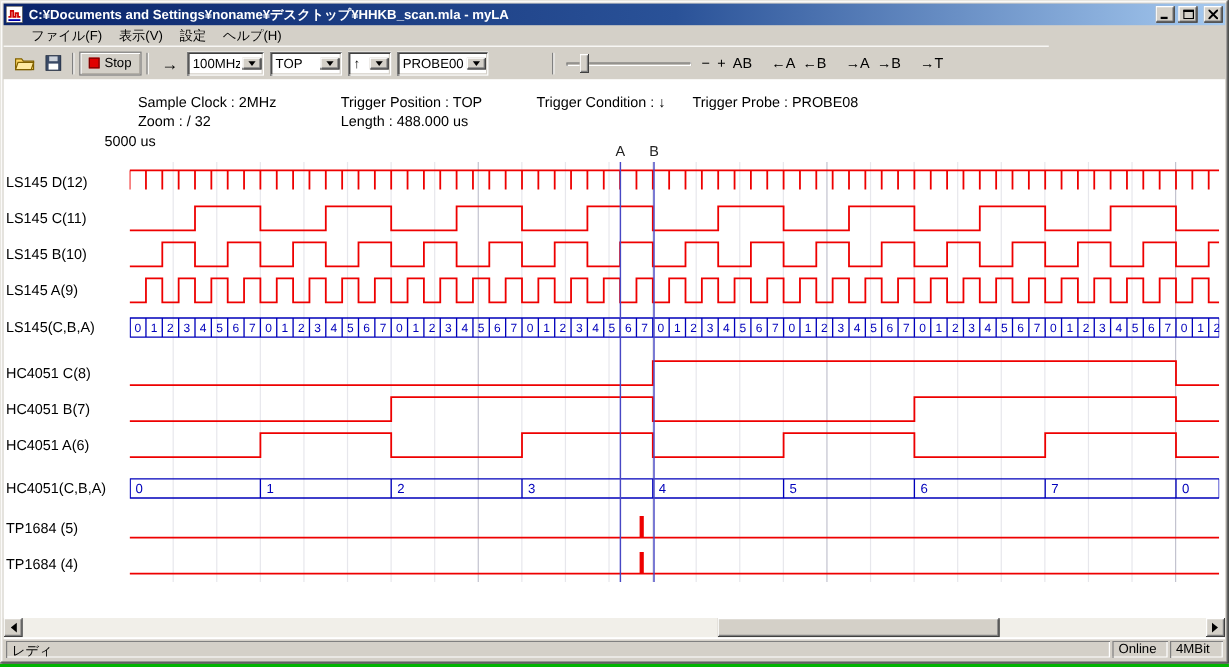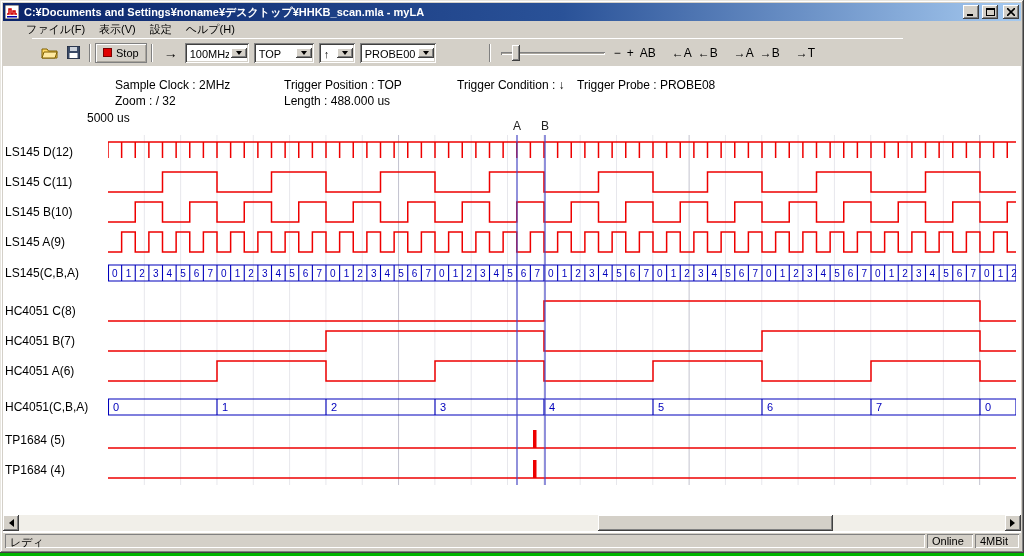--- a/index.html
+++ b/index.html
@@ -15,21 +15,21 @@
   .tb-btn { width:16px; height:14px; background:#d4d0c8; display:flex; align-items:center; justify-content:center;
             box-shadow: inset -1px -1px #404040, inset 1px 1px #fff, inset -2px -2px #808080; }
   .tb-btn.close { margin-left:2px; }
 
   
   .menubar { position:absolute; left:3px; top:21px; width:1018px; height:17px; display:flex; align-items:center; font-size:11px;margin-left:16px; }
   .menu-item { padding:2px 7px; color:#000; cursor:default; }
 
   
   .toolbar { position:absolute; left:3px; top:38px; width:871px; height:28px; border-top:1px solid #fff;
-             display:flex; align-items:center; padding-left:5px; font-size:11px;margin-left:29px; }
+             display:flex; align-items:center; padding-left:5px; font-size:11px; }
   .icon-btn { width:24px; height:22px; background:transparent; border:none; display:flex; align-items:center; justify-content:center; }
   .tsep { width:2px; height:18px; border-left:1px solid #808080; border-right:1px solid #fff; margin:0 4px; }
   .stop-btn { height:20px; display:flex; align-items:center; gap:4px; padding:0 7px; background:#d4d0c8;
               border:1px solid #808080; box-shadow: inset 1px 1px #fff, inset -1px -1px #a8a49c; font-size:11px; }
   .stop-square { width:9px; height:9px; background:#e00000; border:1px solid #7a0000; display:inline-block; }
   .flat-btn { background:transparent; border:none; font-size:12px; color:#000; padding:2px 3px; }
   .run { font-size:14px; font-weight:bold; margin:0 4px; }
   .dropdown { height:20px; background:#fff; display:flex; align-items:center; margin-right:5px;
               box-shadow: inset 1px 1px #808080, inset -1px -1px #fff, inset 2px 2px #404040, inset -2px -2px #d4d0c8; }
   .dd-val { flex:1; font-size:11px; padding:3px 2px 0 5px; white-space:nowrap; overflow:hidden; }
@@ -165,21 +165,21 @@
     <button class="flat-btn">←B</button>
     <button class="flat-btn gap10">→A</button>
     <button class="flat-btn">→B</button>
     <button class="flat-btn gap10">→T</button>
   </div>
 
   <div class="client"></div>
 
   <div class="info-line" style="left:115px; top:78px">Sample Clock : 2MHz</div>
   <div class="info-line" style="left:284px; top:78px">Trigger Position : TOP</div>
-  <div class="info-line" style="left:457px; top:78px">Trigger Condition : ↓</div>
+  <div class="info-line" style="left:447px; top:78px">Trigger Condition : ↓</div>
   <div class="info-line" style="left:577px; top:78px">Trigger Probe : PROBE08</div>
   <div class="info-line" style="left:115px; top:94px">Zoom : /  32</div>
   <div class="info-line" style="left:284px; top:94px">Length : 488.000 us</div>
   <div class="info-line" style="left:87px; top:111px">5000 us</div>
 
   <div class="cursor-label" id="cursor-a-label" style="left: 512px;">A</div>
   <div class="cursor-label" id="cursor-b-label" style="left: 540px;">B</div>
 
   <div id="channel-labels">
       <div class="ch-label" style="top: 9px;">LS145 D(12)</div>

